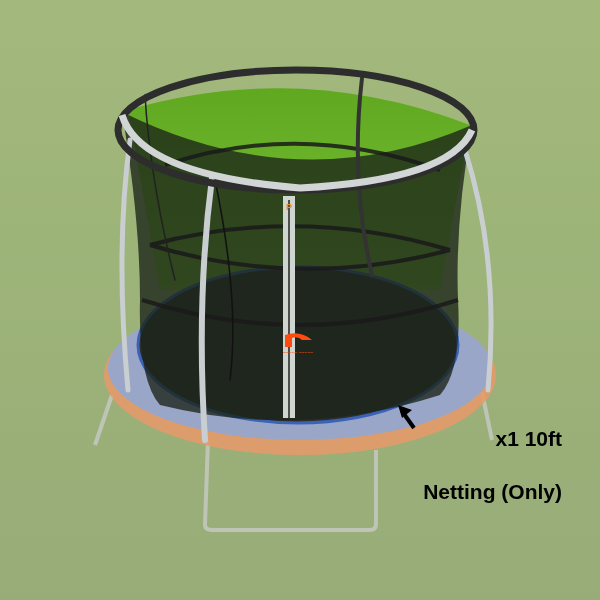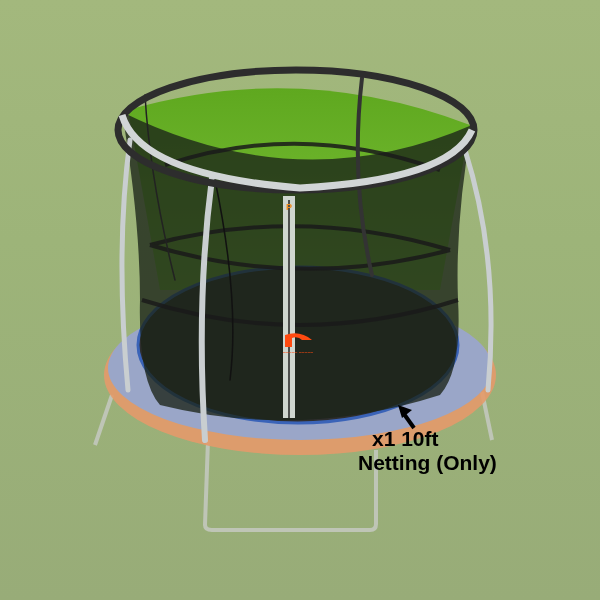--- a/index.html
+++ b/index.html
@@ -1,22 +1,22 @@
 <!DOCTYPE html>
 <html><head>
   <meta charset="utf-8">
   <style>
     html, body { margin:0; padding:0; }
     body { width:600px; height:600px; overflow:hidden; position:relative;
       background: linear-gradient(180deg, #a3b87d 0%, #9db479 40%, #98ac78 100%);
       font-family: "Liberation Sans", sans-serif; }
     .scene { position:absolute; left:0; top:0; width:600px; height:600px; }
-    .caption { position:absolute; left:372px; top:427px; width:190px; text-align:left;
+    .caption { position:absolute; left:372px; top:427px; width:190px; text-align:right;
       font-weight:bold; font-size:21px; line-height:24px; color:#000; }
-    .caption .l2 { margin-left:-14px; }
+    .caption .l2 { margin-left:-14px;margin-top:29px; }
   </style>
 </head>
 <body>
 
 <svg class="scene" viewBox="0 0 600 600" width="600" height="600">
   <defs>
     <linearGradient id="grass" x1="0" y1="0" x2="0" y2="1">
       <stop offset="0" stop-color="#5fa81f"></stop>
       <stop offset="1" stop-color="#7cc23a"></stop>
     </linearGradient>

